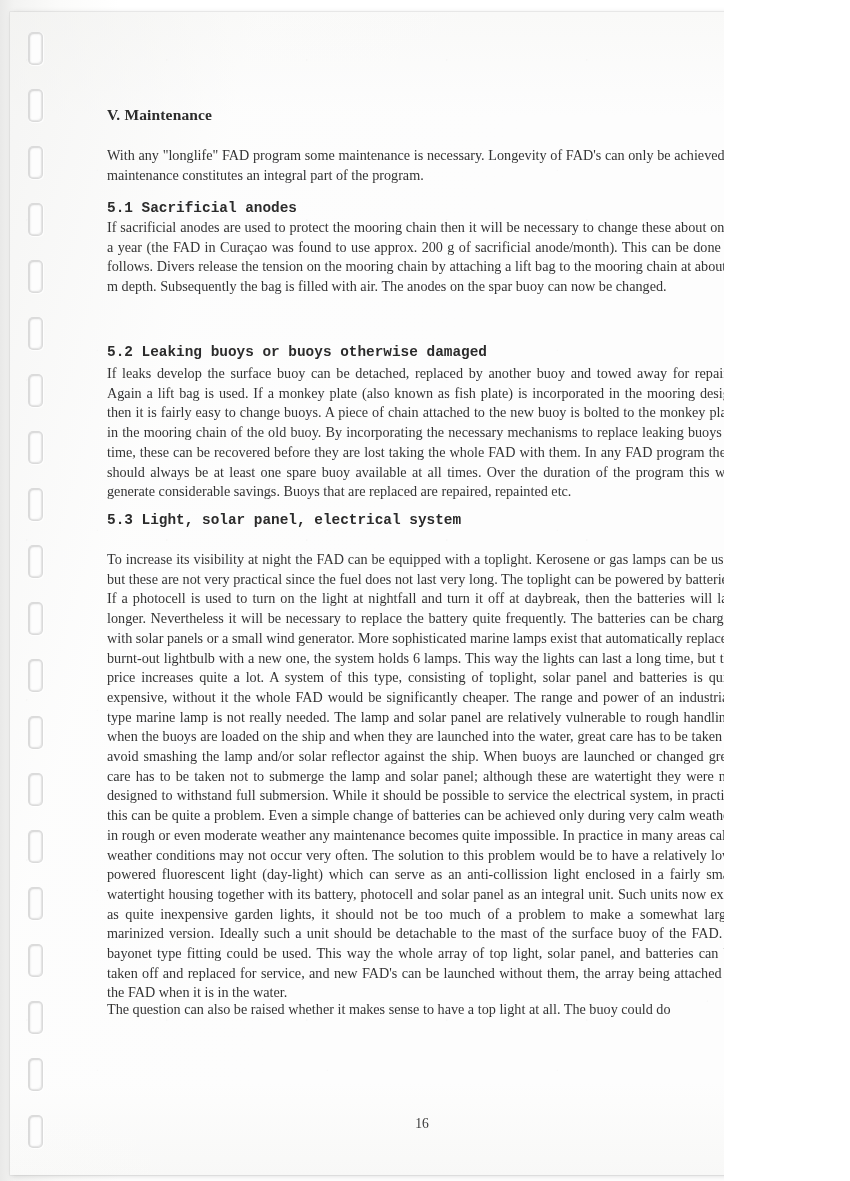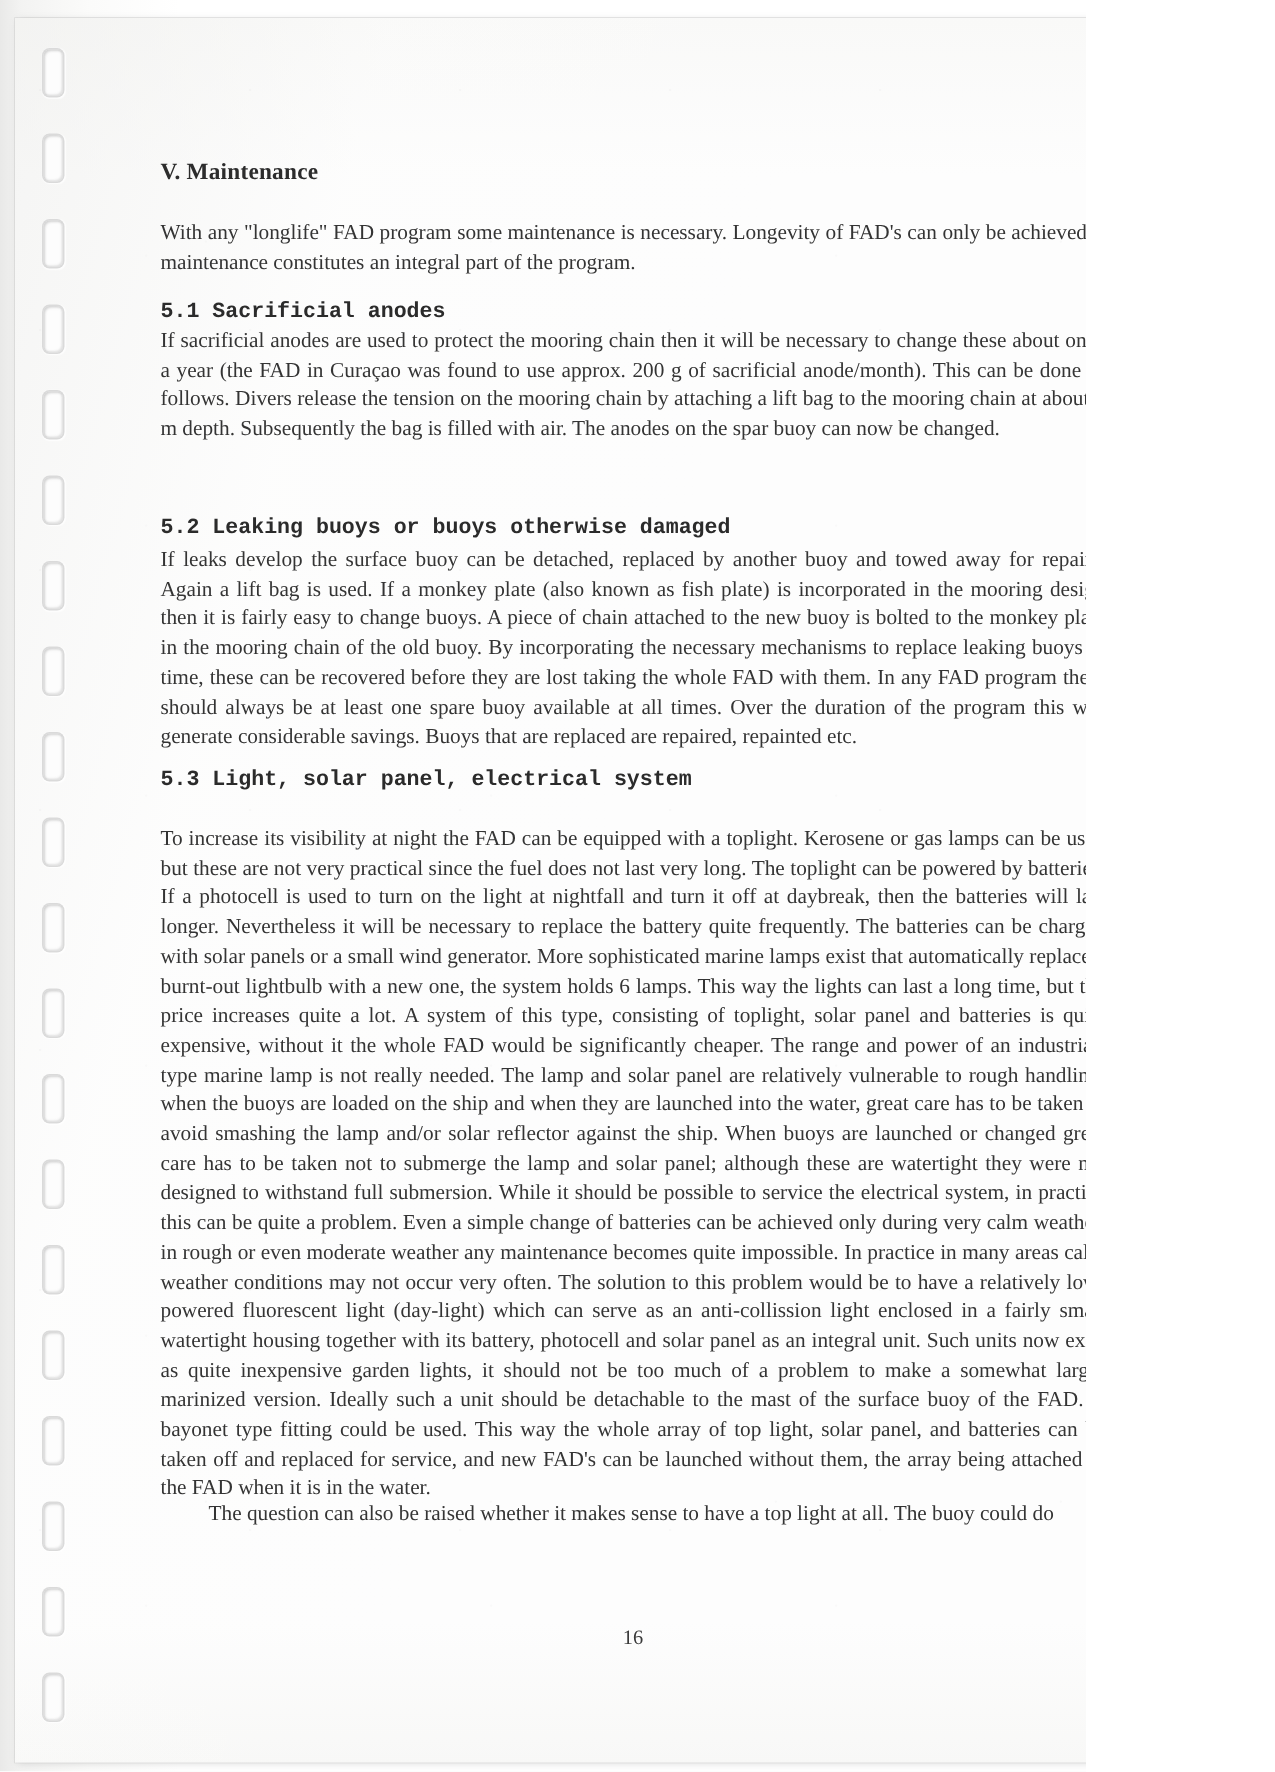--- a/index.html
+++ b/index.html
@@ -95,24 +95,24 @@
     color: #2b2b2b;
     font-family: Liberation Mono, monospace;
   }
   #intro-para { top: 146px; }
   #sub-51 { top: 200px; }
   #para-51 { top: 218px; font-family: Liberation Serif, serif; }
   #sub-52 { top: 344px; }
   #para-52 { top: 364px; }
   #sub-53 { top: 512px; }
   #para-53 { top: 530px; margin-top: 20px; }
-  #para-closing { top: 1000px; margin-left: 32px; }
+  #para-closing { top: 1000px; }
   .page-number {
     position: absolute;
-    top: 1084px;
+    top: 1116px;
     left: 0;
     width: 630px;
     text-align: center;
     font-size: 13.6px;
     color: #3a3a3a;
   }
   
   .grain {
     position: absolute;
     inset: 0;

